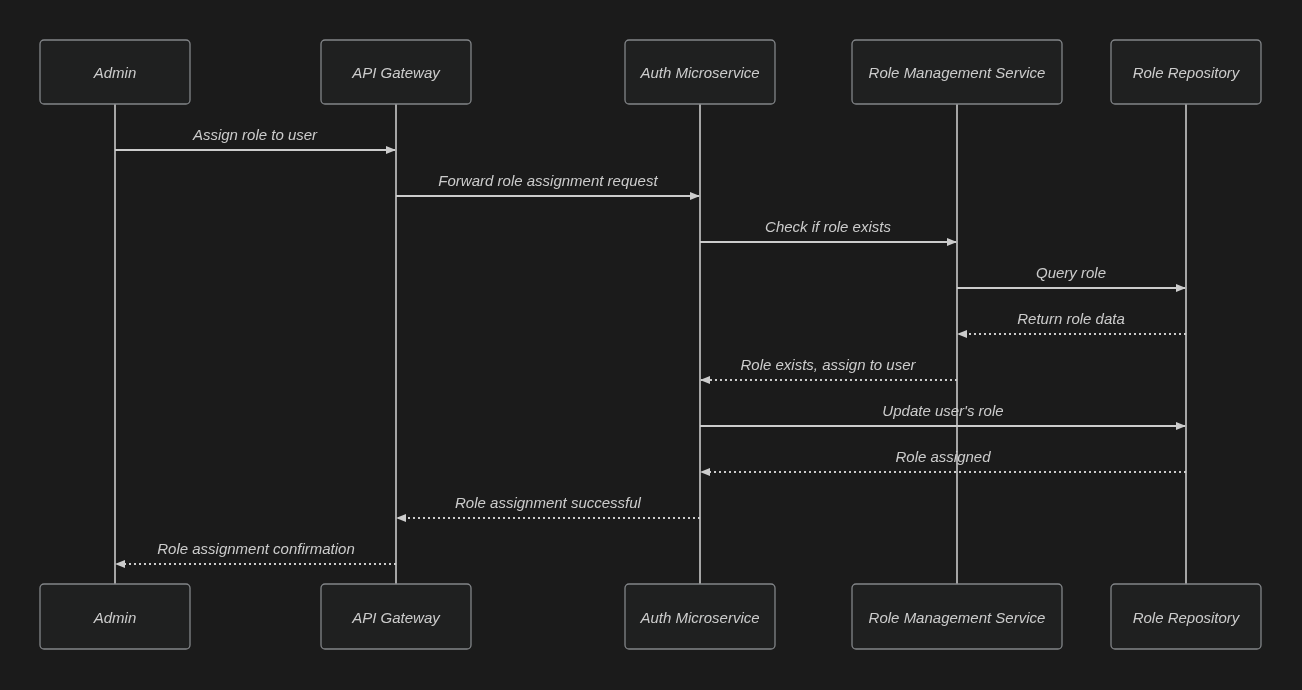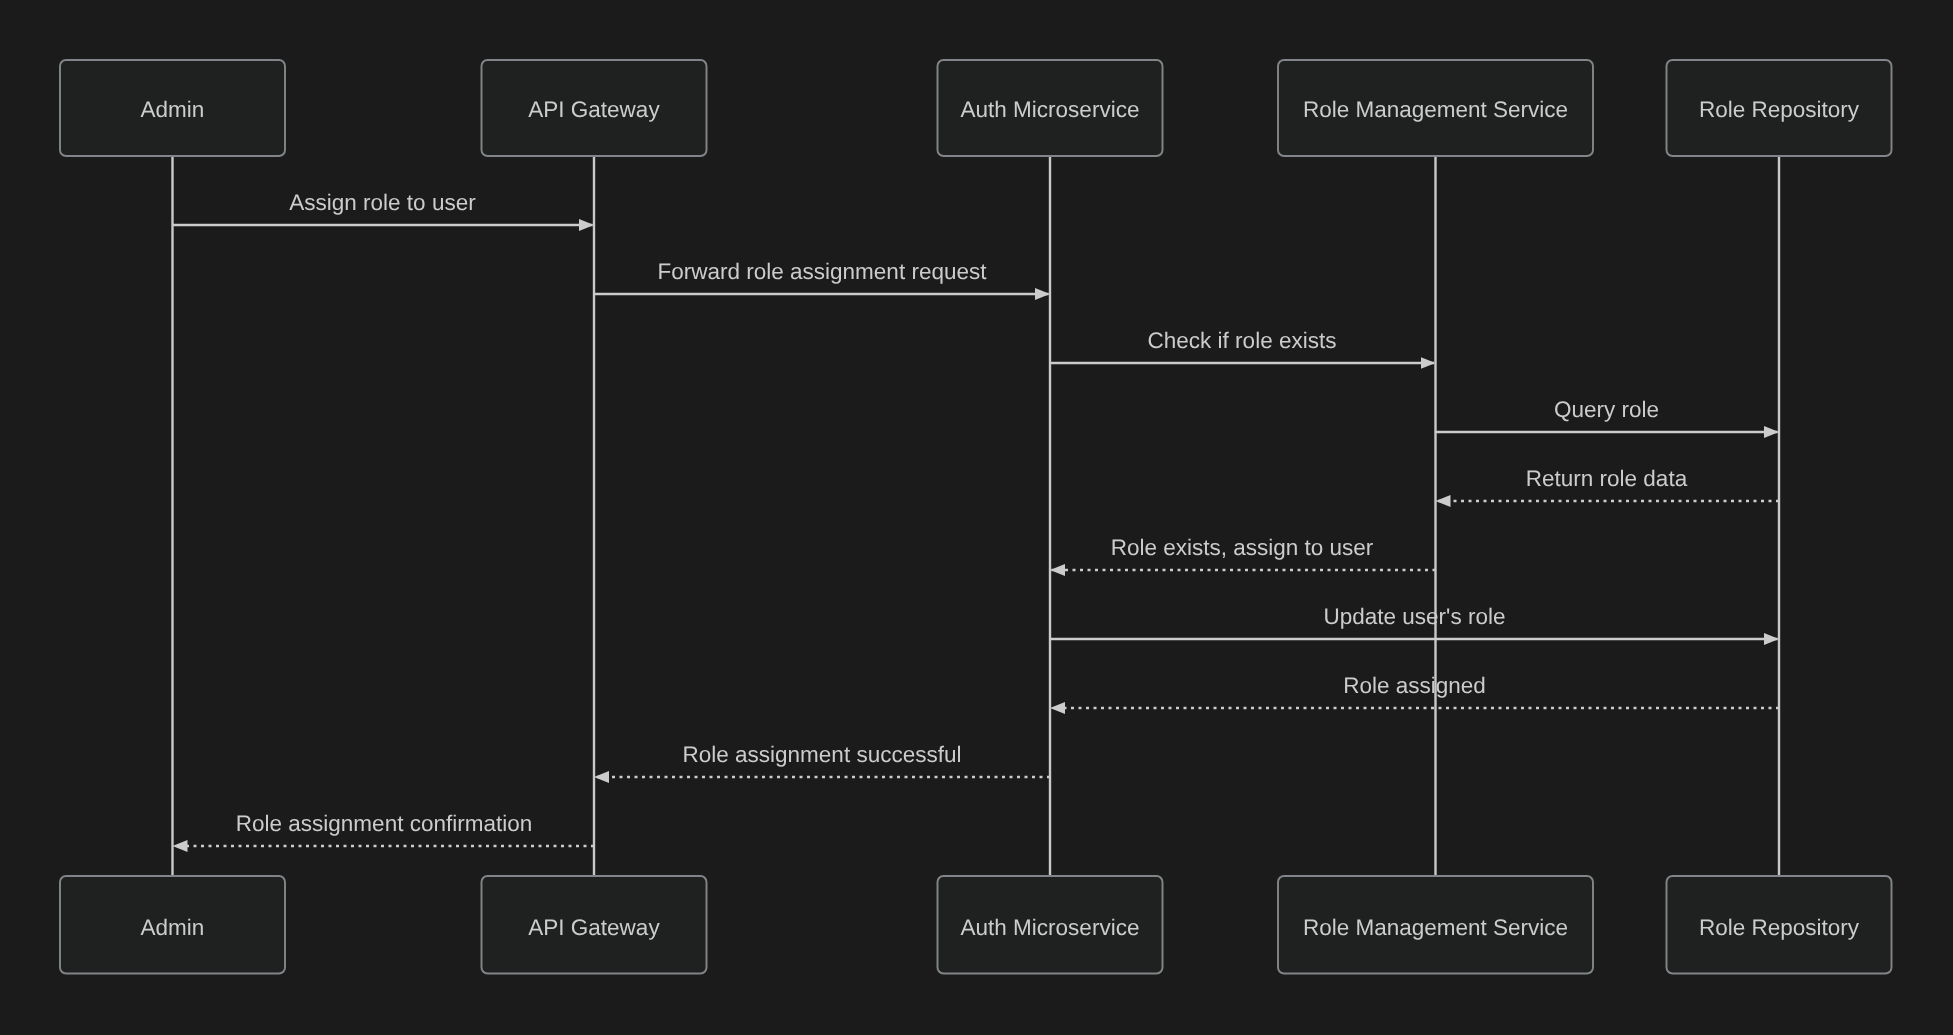--- a/index.html
+++ b/index.html
@@ -8,20 +8,21 @@
     background: #1b1b1b;
     width: 1302px;
     height: 690px;
     overflow: hidden;
     font-family: "Liberation Sans", sans-serif;
   }
   .diagram-wrap {
     position: relative;
     width: 1264px;
     height: 690px;
+    font-style: italic;
   }
   svg { display: block; }
   .actor-box {
     fill: #1f2020;
     stroke: #828588;
     stroke-width: 1.3;
   }
   .actor-label {
     fill: #cccccc;
     font-family: "Liberation Sans", sans-serif;

